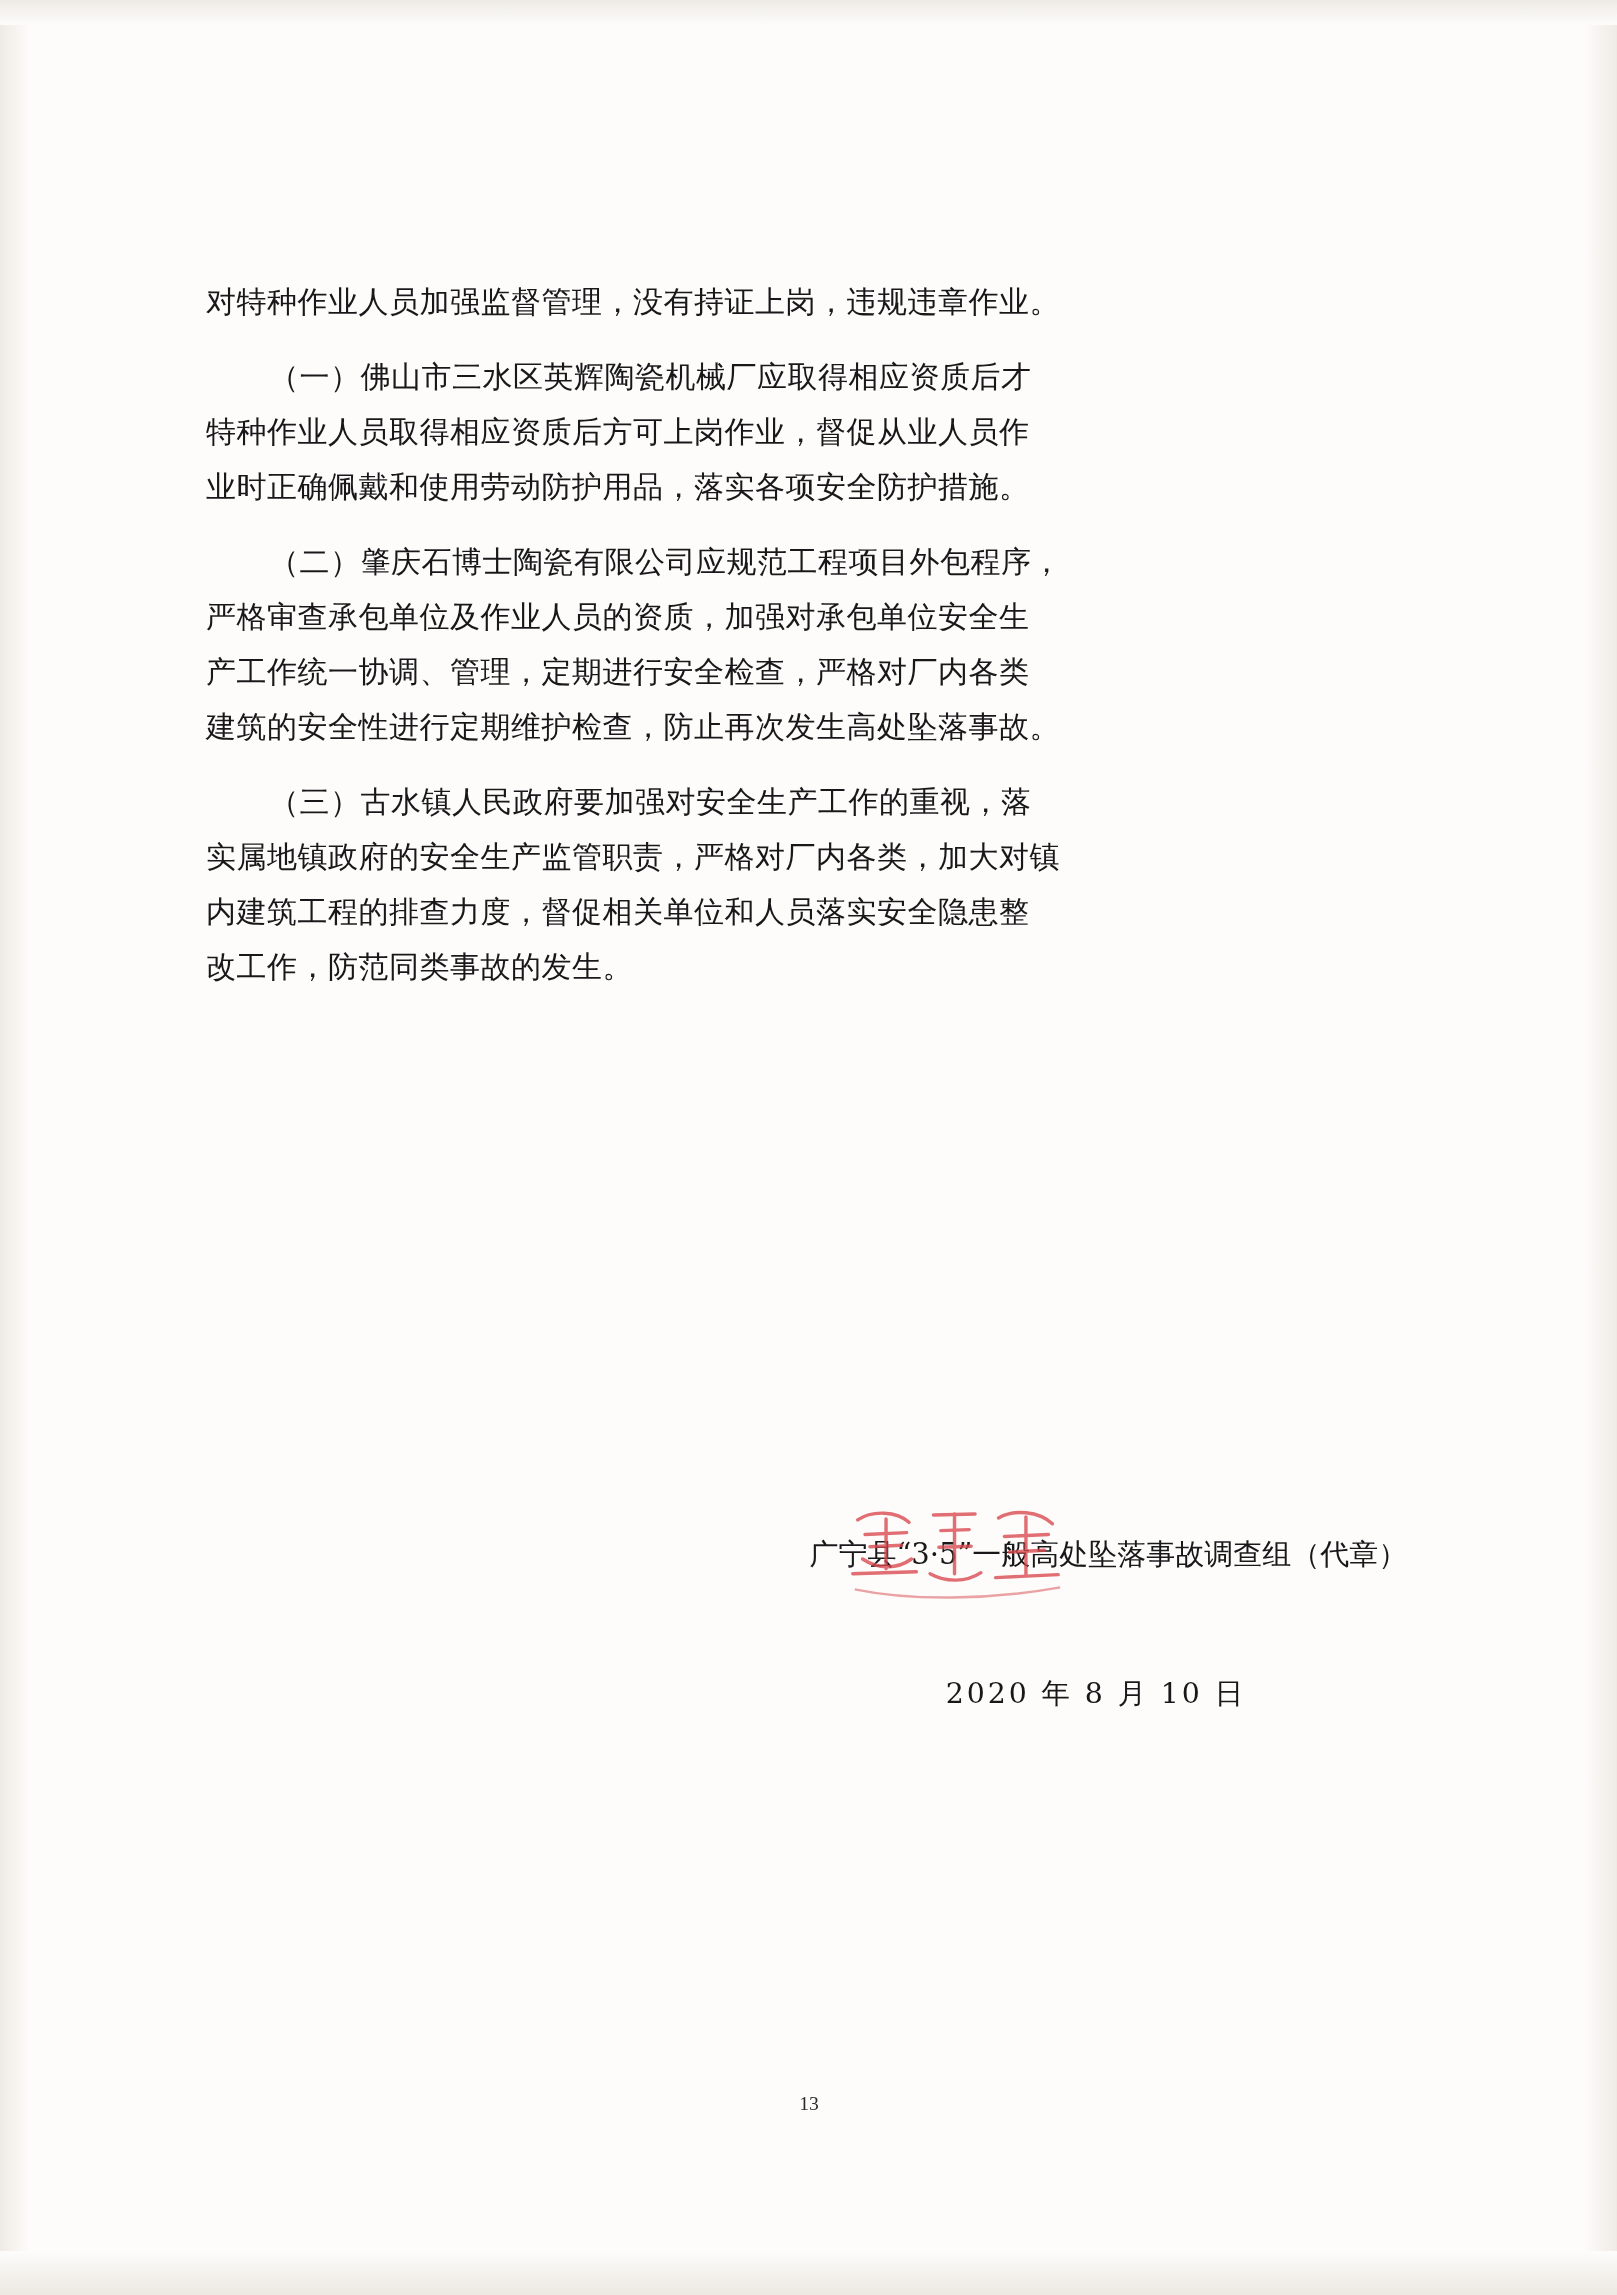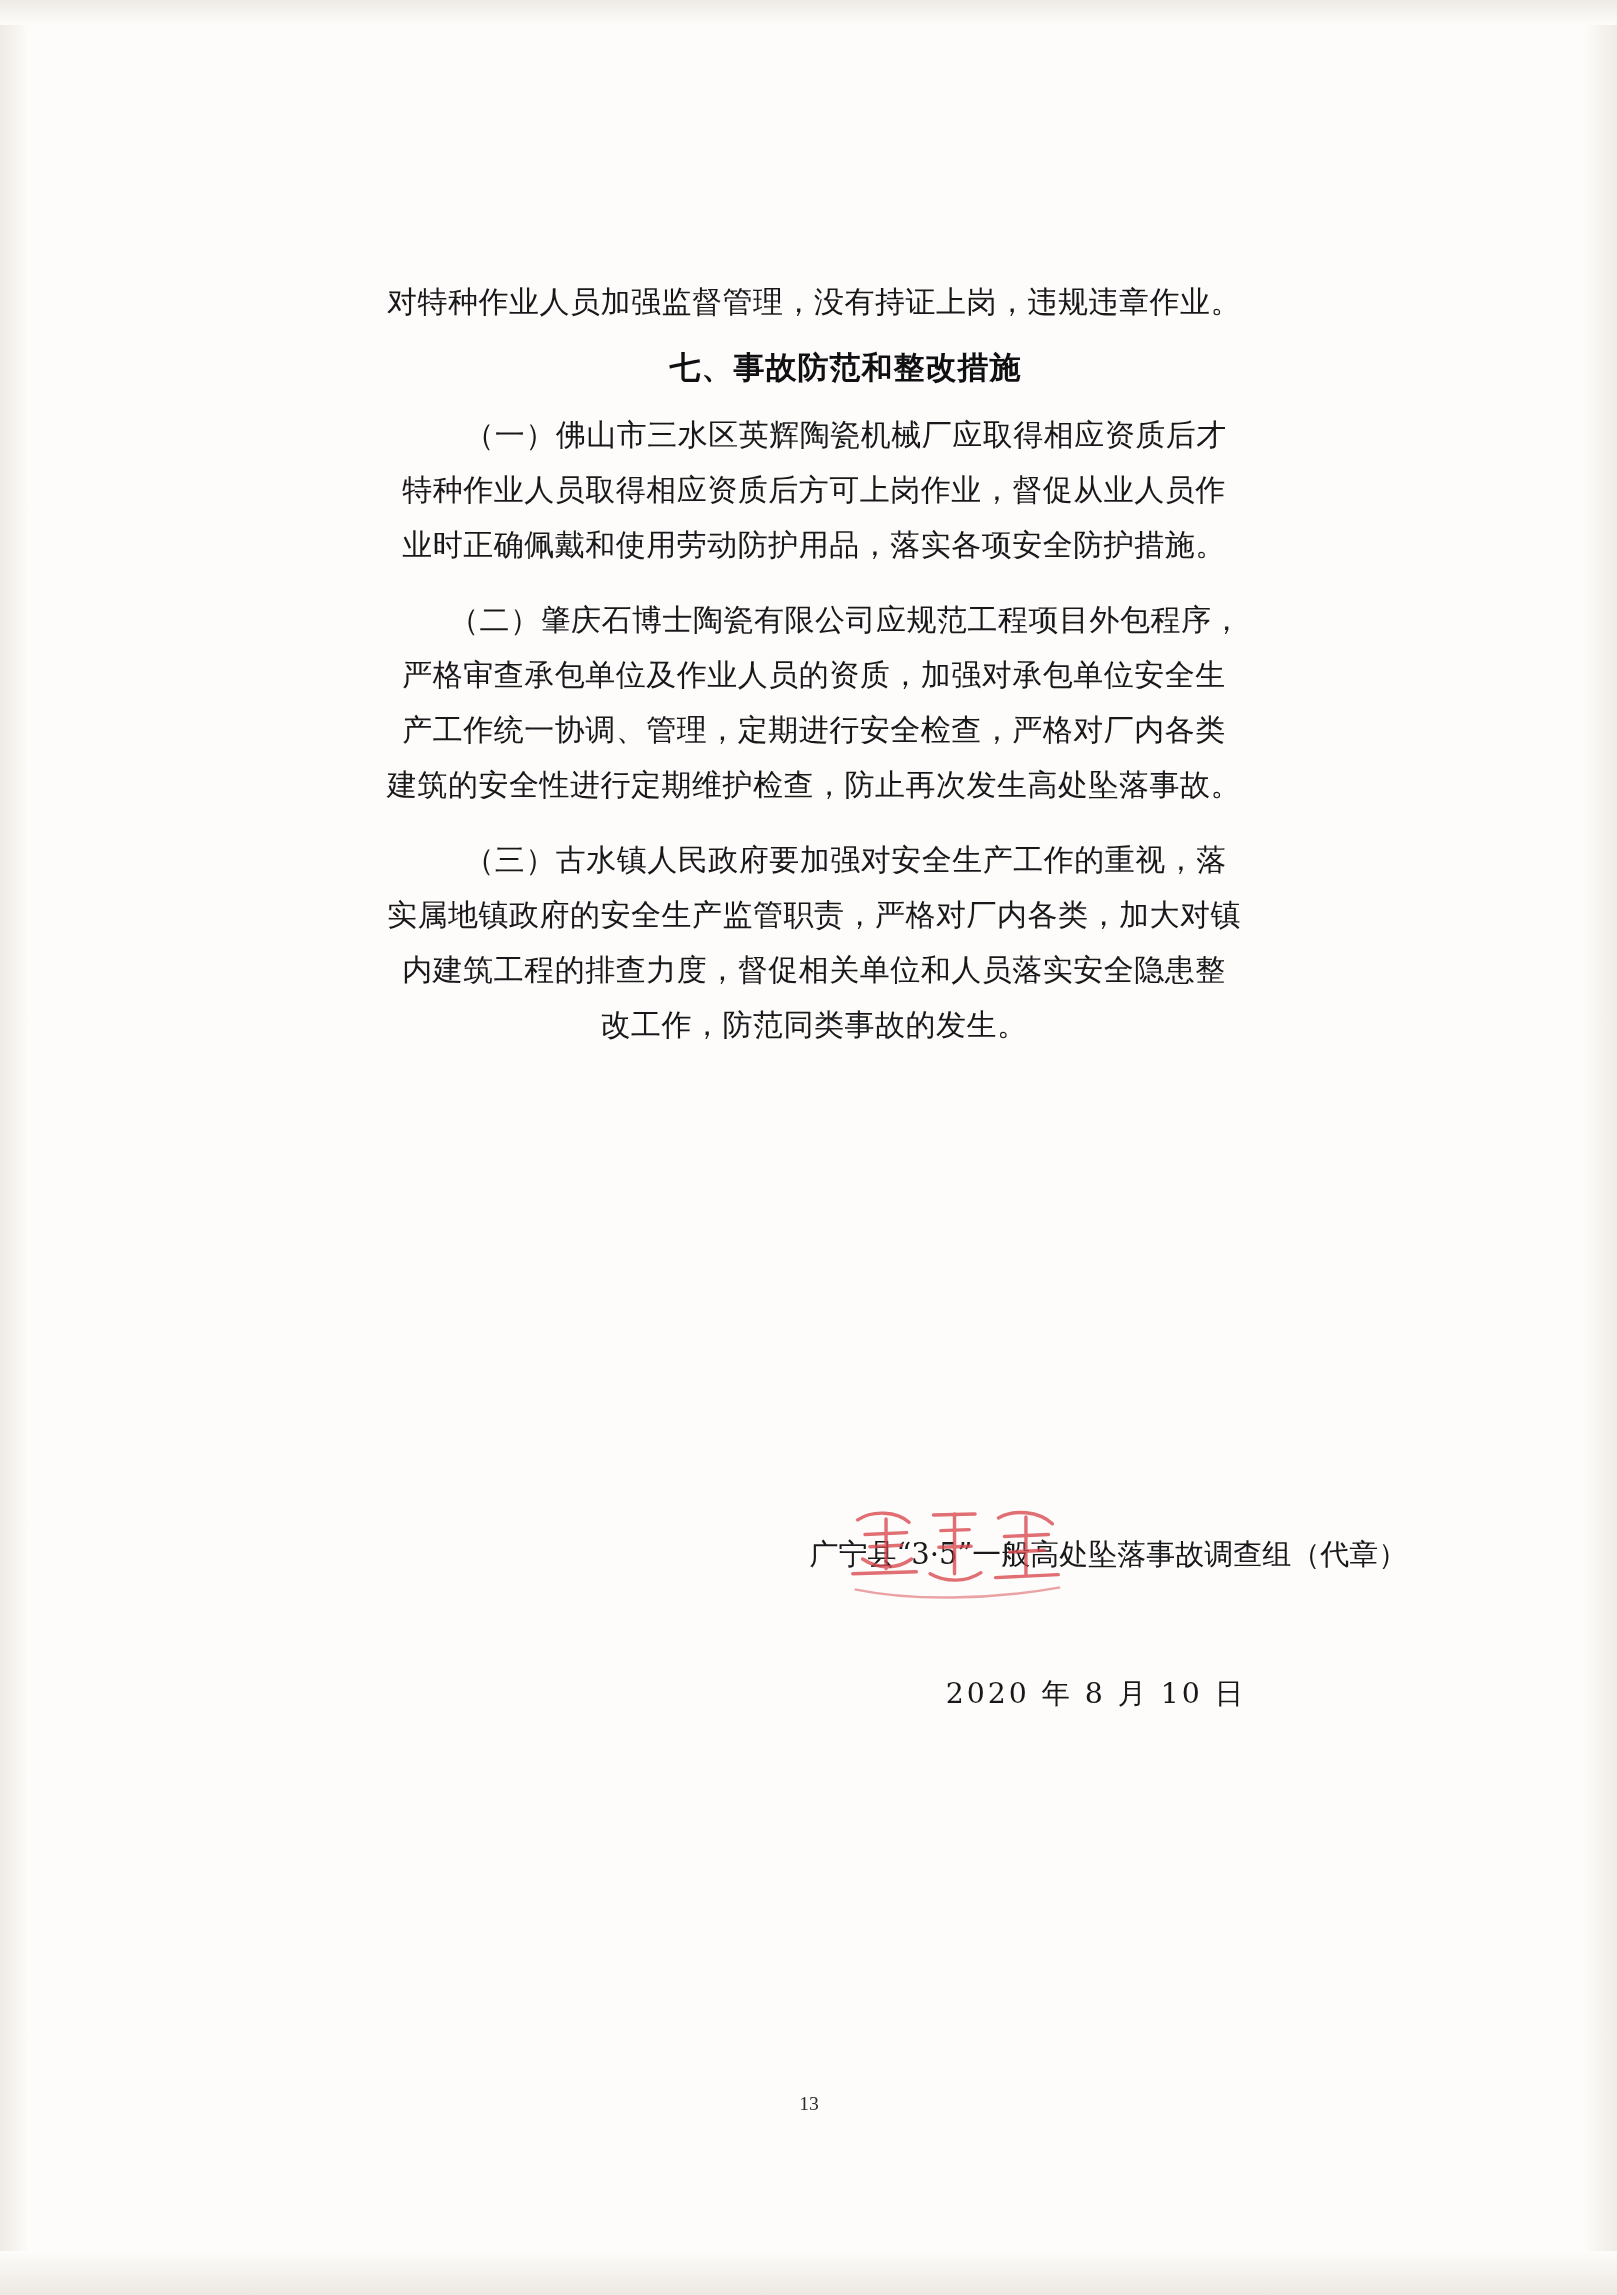--- a/index.html
+++ b/index.html
@@ -45,21 +45,20 @@
     left: 0; bottom: 0;
     width: 1618px; height: 44px;
     background: linear-gradient(to top, #ece8e2, #fdfcfa);
   }
 
   .content {
     position: absolute;
     left: 206px;
     top: 274px;
     width: 1216px;
-    text-align: center;
   }
 
   .body-line {
     font-family: "DejaVu Serif", serif;
     font-size: 30px;
     line-height: 55px;
     color: #18181a;
     letter-spacing: 0.5px;
     white-space: pre;
   }
@@ -140,21 +139,20 @@
   <div class="paper-edge-right"></div>
   <div class="paper-edge-top"></div>
   <div class="paper-edge-bottom"></div>
 
   <div class="content">
 
     <div class="body-line">对特种作业人员加强监督管理，没有持证上岗，违规违章作业。</div>
 
     <div class="gap-sm"></div>
 
-    <div class="section-heading">七、事故防范和整改措施</div>
 
     <div class="gap-sm"></div>
 
     <div class="para">
       <div class="body-line indent1">（一）佛山市三水区英辉陶瓷机械厂应取得相应资质后才</div>
       <div class="body-line">特种作业人员取得相应资质后方可上岗作业，督促从业人员作</div>
       <div class="body-line">业时正确佩戴和使用劳动防护用品，落实各项安全防护措施。</div>
     </div>
 
     <div class="gap-md"></div>

